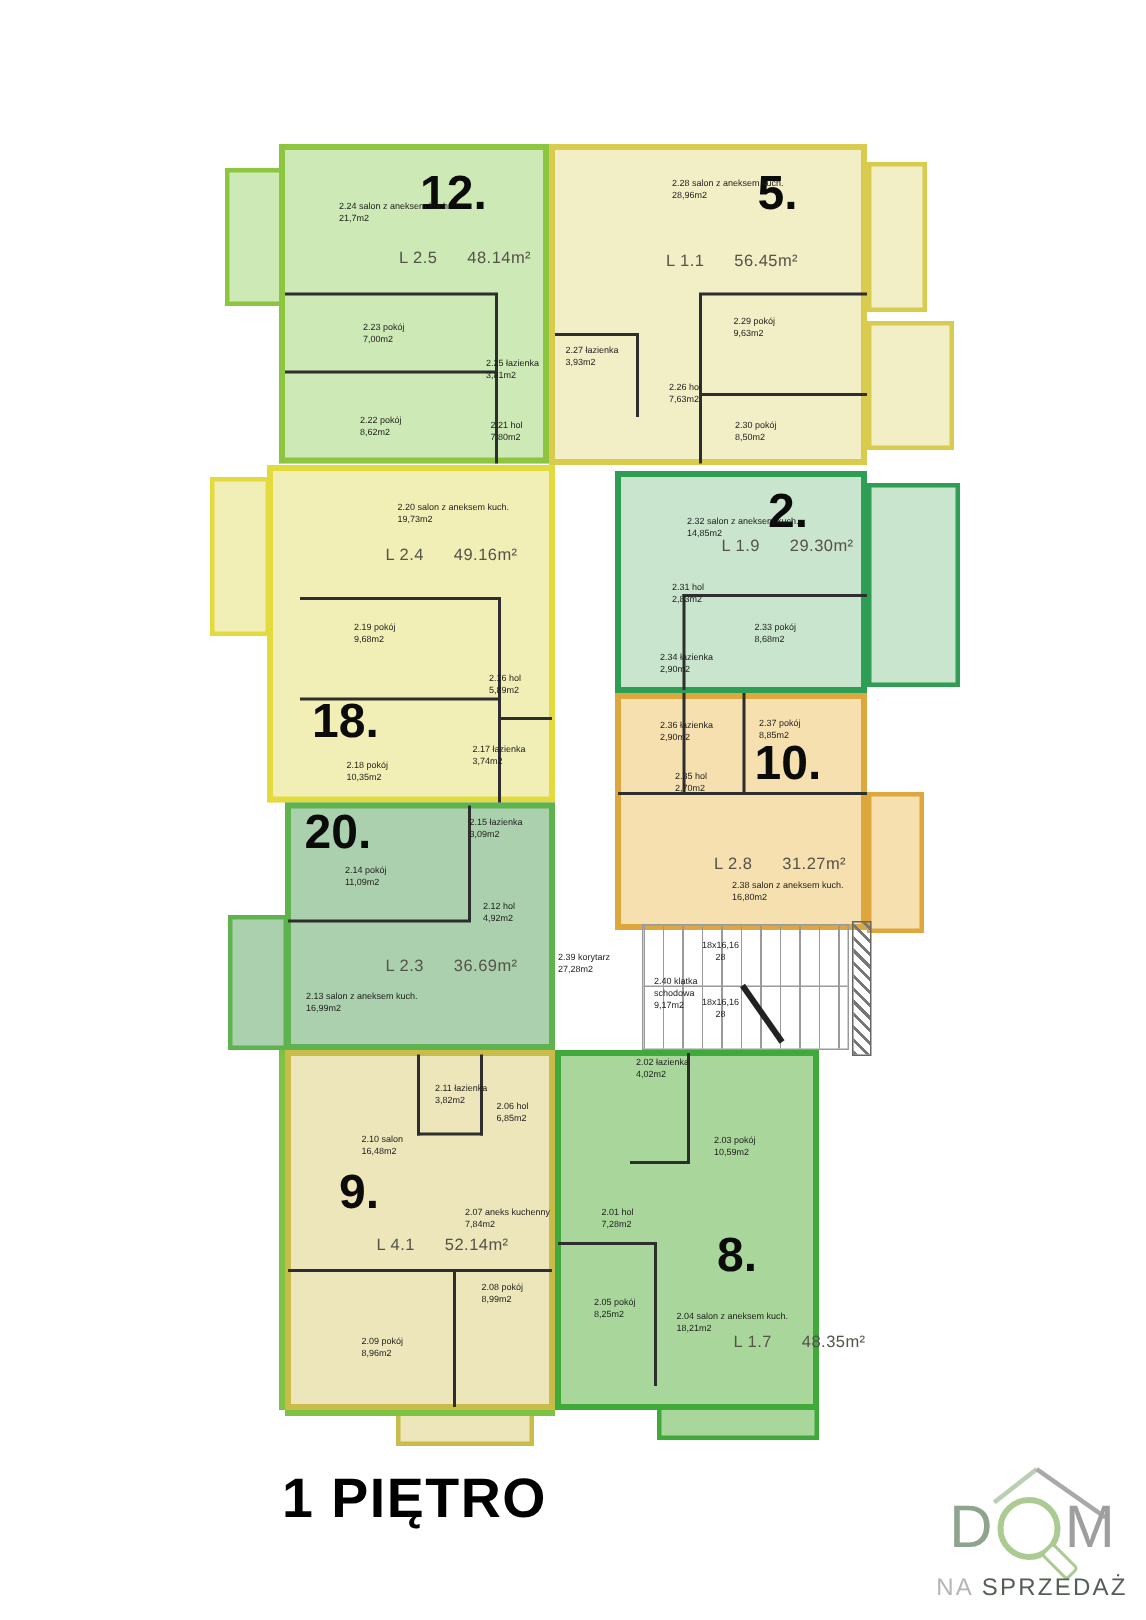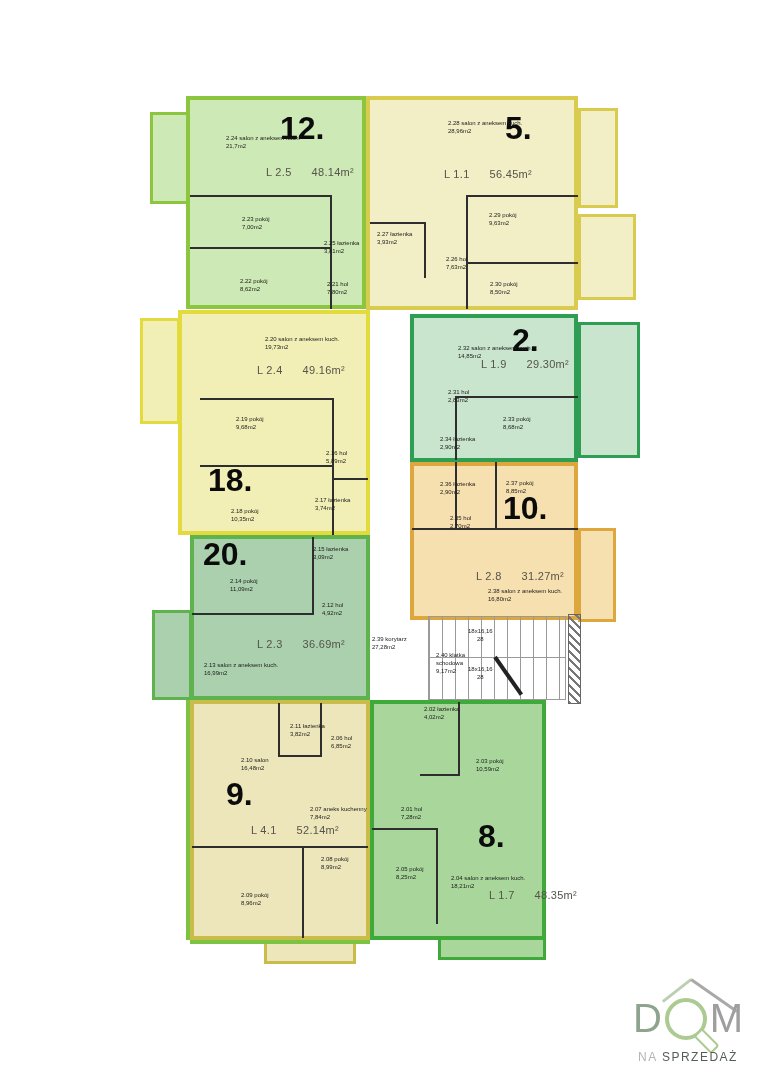--- a/index.html
+++ b/index.html
@@ -33,21 +33,21 @@
   .floor-title{position:absolute;left:188px;top:978px;font-size:37px;font-weight:700;color:#000;letter-spacing:1px;}
   
   .logo{position:absolute;left:612px;top:972px;width:152px;height:100px;}
   .roof-left{position:absolute;width:36px;height:3px;background:#bccfb4;transform:rotate(-38deg);left:47px;top:17px;}
   .roof-right{position:absolute;width:56px;height:3px;background:#a9a9a9;transform:rotate(35deg);left:74px;top:22px;}
   .logo-row{position:absolute;left:0;top:24px;width:100%;display:flex;align-items:center;justify-content:center;}
   .logo-d{font-size:40px;color:#8fa48f;}
   .logo-m{font-size:40px;color:#9e9e9e;}
   .magnifier{display:inline-block;width:34px;height:34px;border:4px solid #abcb92;border-radius:50%;position:relative;margin:0 3px;background:#fff;}
   .handle{position:absolute;right:-16px;bottom:-11px;width:21px;height:8px;border:2px solid #abcb92;border-radius:3px;transform:rotate(45deg);background:#fff;}
-  .logo-sub{position:absolute;top:78px;width:100%;text-align:center;font-size:12px;letter-spacing:1.5px;}
+  .logo-sub{position:absolute;top:78px;width:100%;text-align:center;font-size:16px;letter-spacing:1.5px;}
   .logo-na{color:#b5b5b5;}
   .logo-rest{color:#555e56;}
 </style>
 </head>
 <body>
 
 <div class="canvas">
 
   <div class="balcony a12" style="left:150px;top:112px;width:40px;height:92px"></div>
   <div class="region a12" style="left:186px;top:96px;width:180px;height:213px"></div>
@@ -313,20 +313,21 @@
     </div>
   <div class="room" style="left:396px;top:866px">
       <span>2.05 pokój</span>
       <span>8,25m2</span>
     </div>
   <div class="room" style="left:451px;top:875px">
       <span>2.04 salon z aneksem kuch.</span>
       <span>18,21m2</span>
     </div>
 
+  <div class="floor-title">1 PIĘTRO</div>
 
   <div class="logo">
     <div class="roof-left"></div>
     <div class="roof-right"></div>
     <div class="logo-row">
       <span class="logo-d">D</span>
       <span class="magnifier">
           <span class="handle"></span>
         </span>
       <span class="logo-m">M</span>

